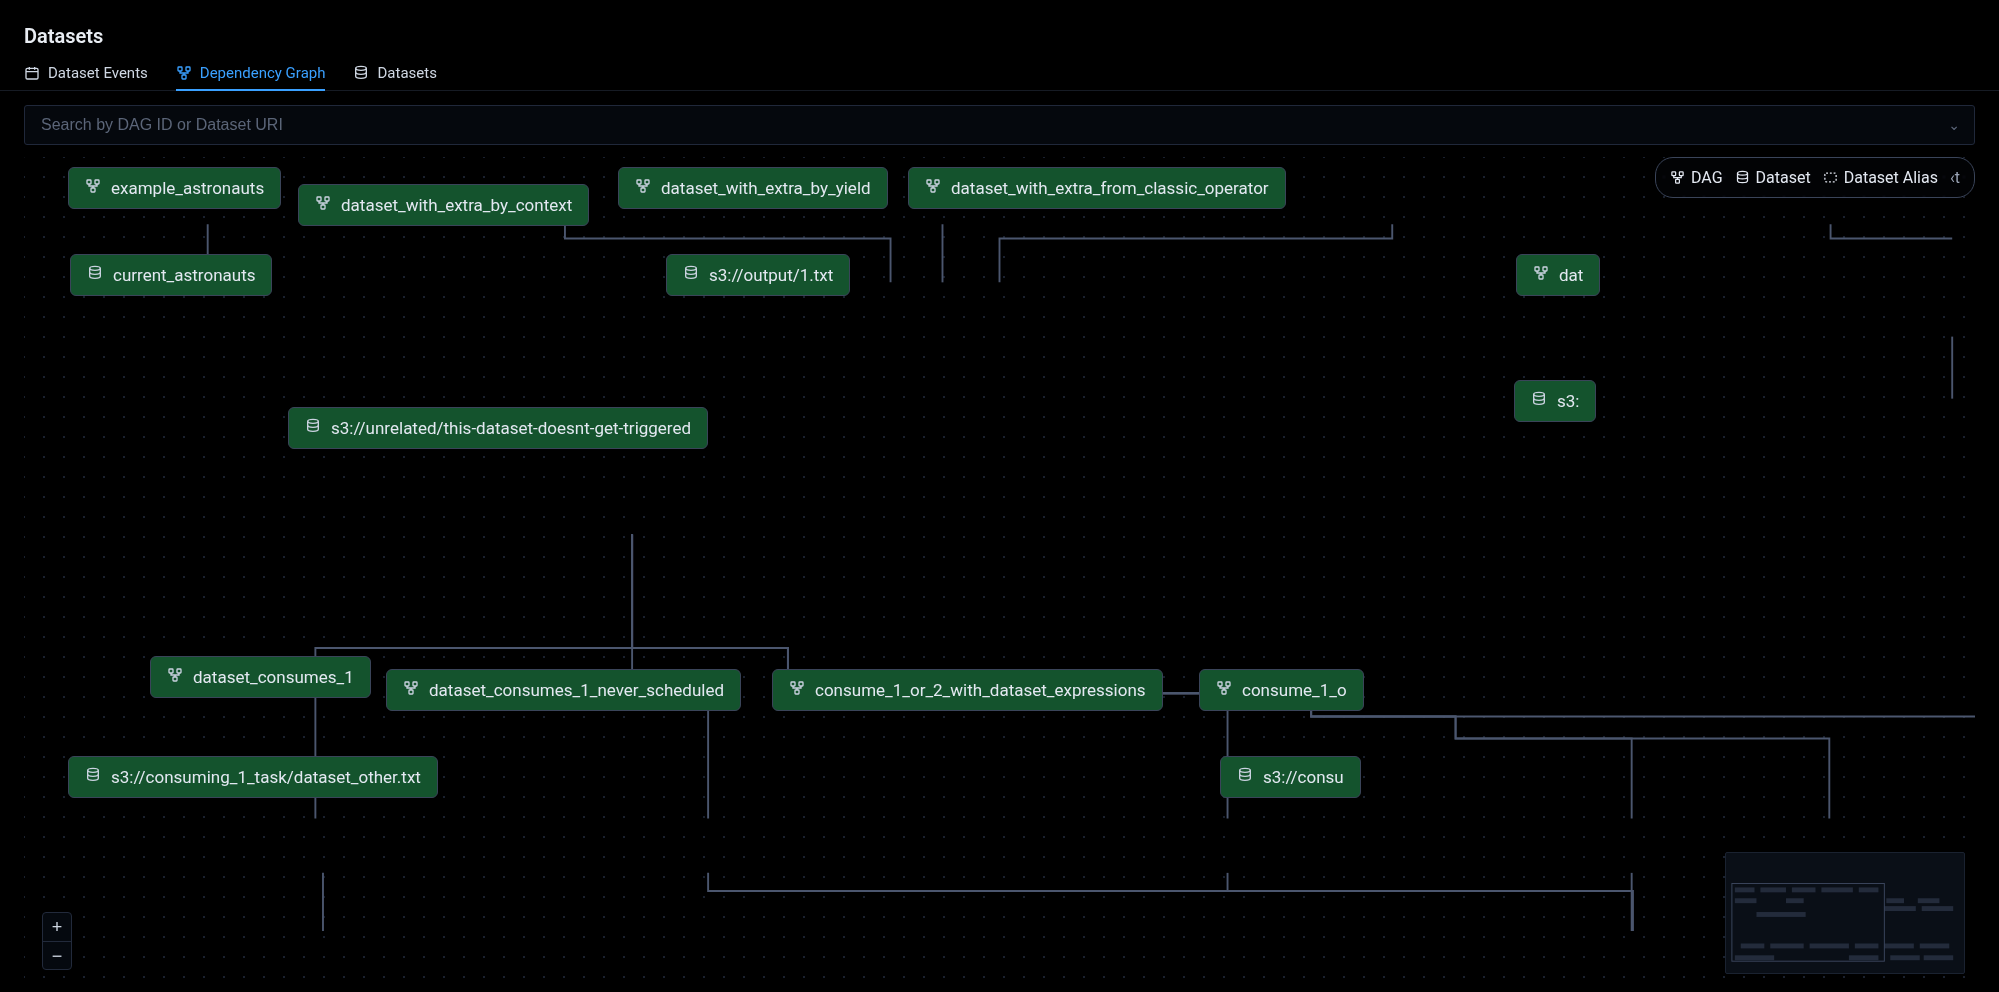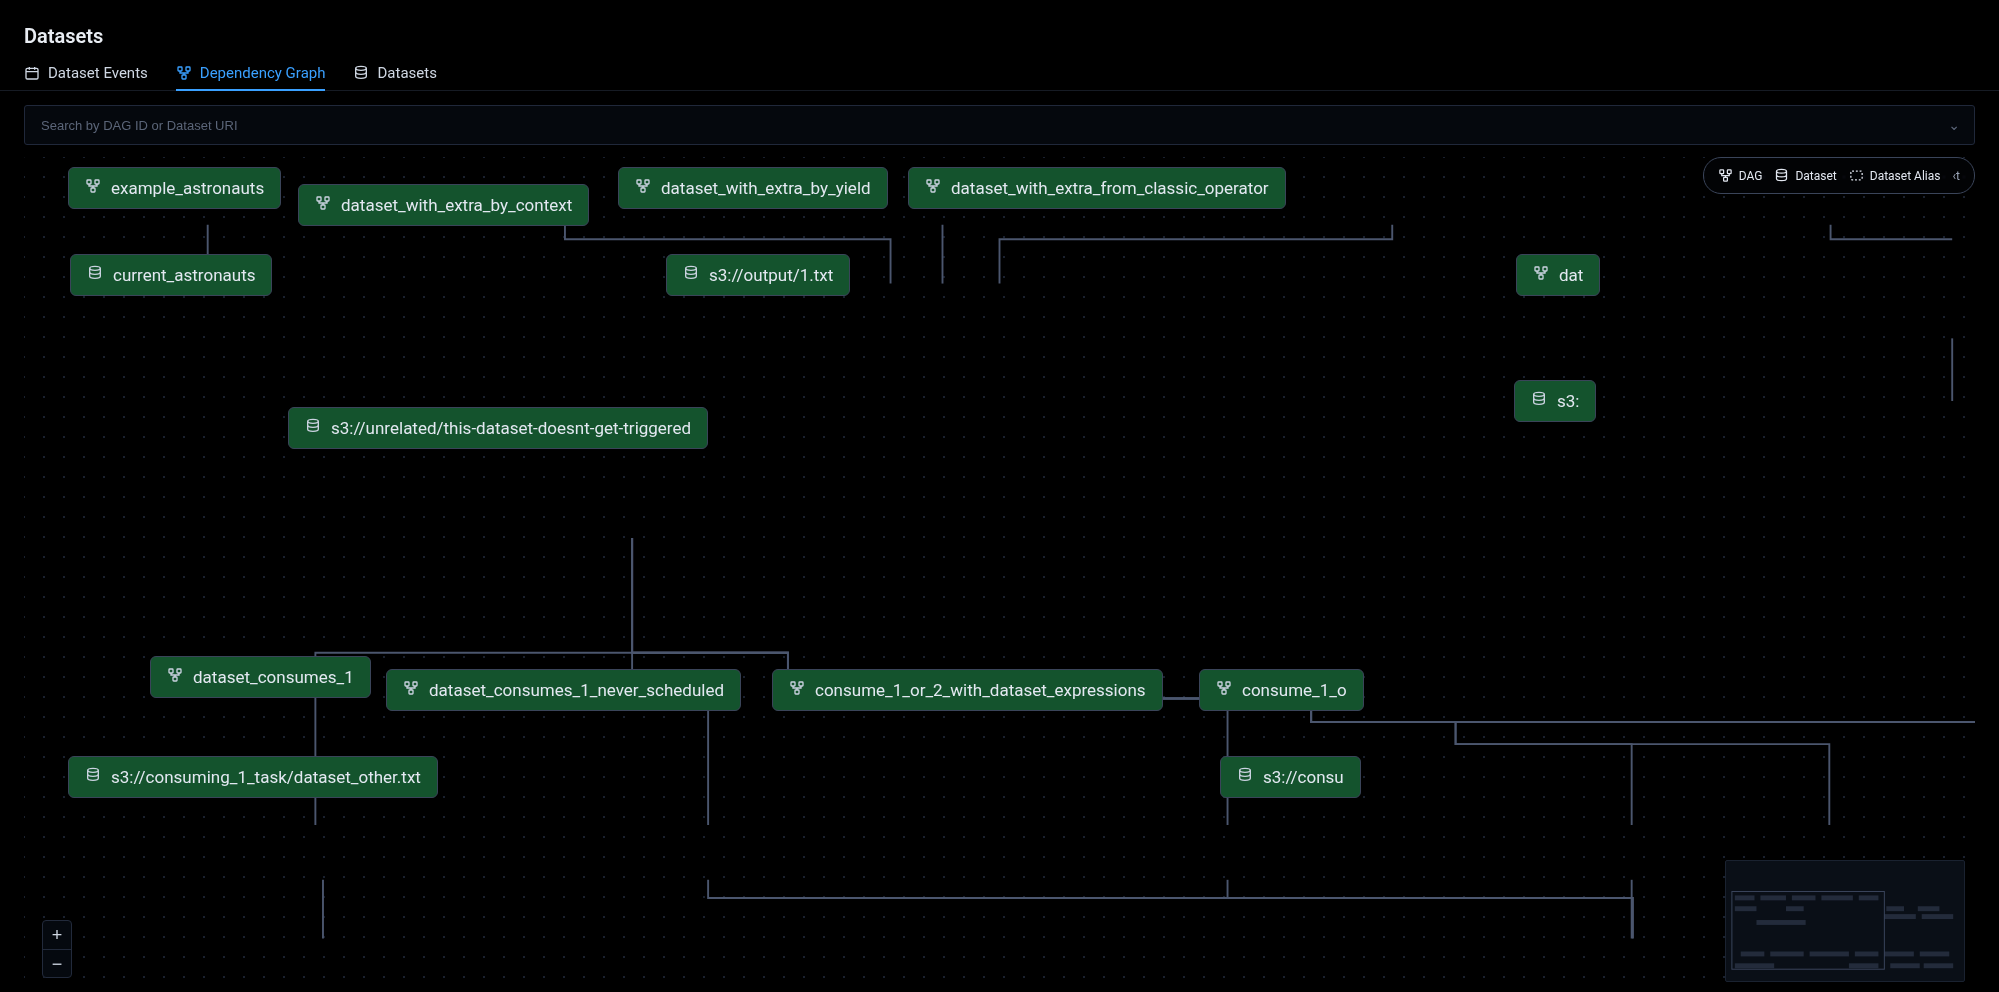--- a/index.html
+++ b/index.html
@@ -8,49 +8,49 @@
     --muted:#8b95a6;
     --border:#2a3246;
     --accent:#3aa0ff;
     --node-border:#3a4459;
     --edge:#4b566e;
   }
   *{box-sizing:border-box}
   html,body{margin:0;height:100%;background:var(--bg);color:var(--fg);
     font-family:-apple-system,BlinkMacSystemFont,"Segoe UI",Roboto,Helvetica,Arial,sans-serif;
     font-size:14px;overflow:hidden}
-  .page{padding:24px 24px 0 24px;height:100%;display:flex;flex-direction:column}
+  .page{padding:24px 24px 8px 24px;height:100%;display:flex;flex-direction:column}
   .title{font-size:20px;font-weight:600;margin:0 0 8px 0;color:#e9edf3}
   .tabs{display:flex;gap:28px;border-bottom:1px solid #161b24;margin:0 -24px;padding:0 24px}
   .tab{display:flex;align-items:center;gap:8px;color:#cfd7e3;padding:8px 0;font-size:15px;cursor:pointer;position:relative}
   .tab.active{color:var(--accent)}
   .tab.active::after{content:"";position:absolute;left:0;right:0;bottom:-1px;height:2px;background:var(--accent)}
   .tab svg{width:16px;height:16px;flex:0 0 auto}
   .search{margin:14px 0 12px 0;display:flex;align-items:center;
     border:1px solid #20283a;border-radius:3px;background:#05080d;
     height:40px;padding:0 14px;color:#b9c3d4}
-  .search input{flex:1;background:transparent;border:0;color:#ec4899;font-size:13px;outline:none}
+  .search input{flex:1;background:transparent;border:0;color:#ec4899;font-size:16px;outline:none}
   .search input::placeholder{color:#5b6578}
   .search .caret{color:#5b6578;font-size:14px}
   .canvas-wrap{position:relative;flex:1;overflow:hidden;border-radius:2px}
   
   .dots{position:absolute;inset:0;
     background-image:radial-gradient(#1a212f 1px, transparent 1px);
     background-size:20px 20px;background-position:10px 10px}
   svg.edges{position:absolute;inset:0;width:100%;height:100%}
   svg.edges path{fill:none;stroke:var(--edge);stroke-width:1.5}
   .nodes{position:absolute;inset:0}
   .node{position:absolute;display:flex;align-items:center;gap:10px;
     background:#14532d;border:1px solid var(--node-border);border-radius:6px;
     padding:10px 16px;color:#e3e8f1;font-size:17px;white-space:nowrap;cursor:pointer}
   .node svg{width:16px;height:16px;flex:0 0 auto;color:#cbd3e1}
   
   .legend{position:absolute;top:0;right:0;display:flex;align-items:center;gap:12px;
     padding:10px 14px;background:rgba(4,6,10,.55);border:1px solid var(--node-border);
-    border-radius:18px;font-size:12px;color:#e3e8f1;backdrop-filter:blur(1px)}
+    border-radius:18px;font-size:16px;color:#e3e8f1;backdrop-filter:blur(1px)}
   .legend .item{display:flex;align-items:center;gap:6px}
   .legend svg{width:15px;height:15px}
   
   .zoom{position:absolute;left:18px;bottom:14px;display:flex;flex-direction:column;
     border:1px solid #222a3b;border-radius:4px;overflow:hidden;background:#05090f}
   .zoom button{width:28px;height:28px;border:0;background:transparent;color:#cfd7e3;
     font-size:18px;line-height:1;cursor:pointer;display:flex;align-items:center;justify-content:center}
   .zoom button+button{border-top:1px solid #222a3b}
   
   .minimap{position:absolute;right:10px;bottom:10px;width:240px;height:122px;

